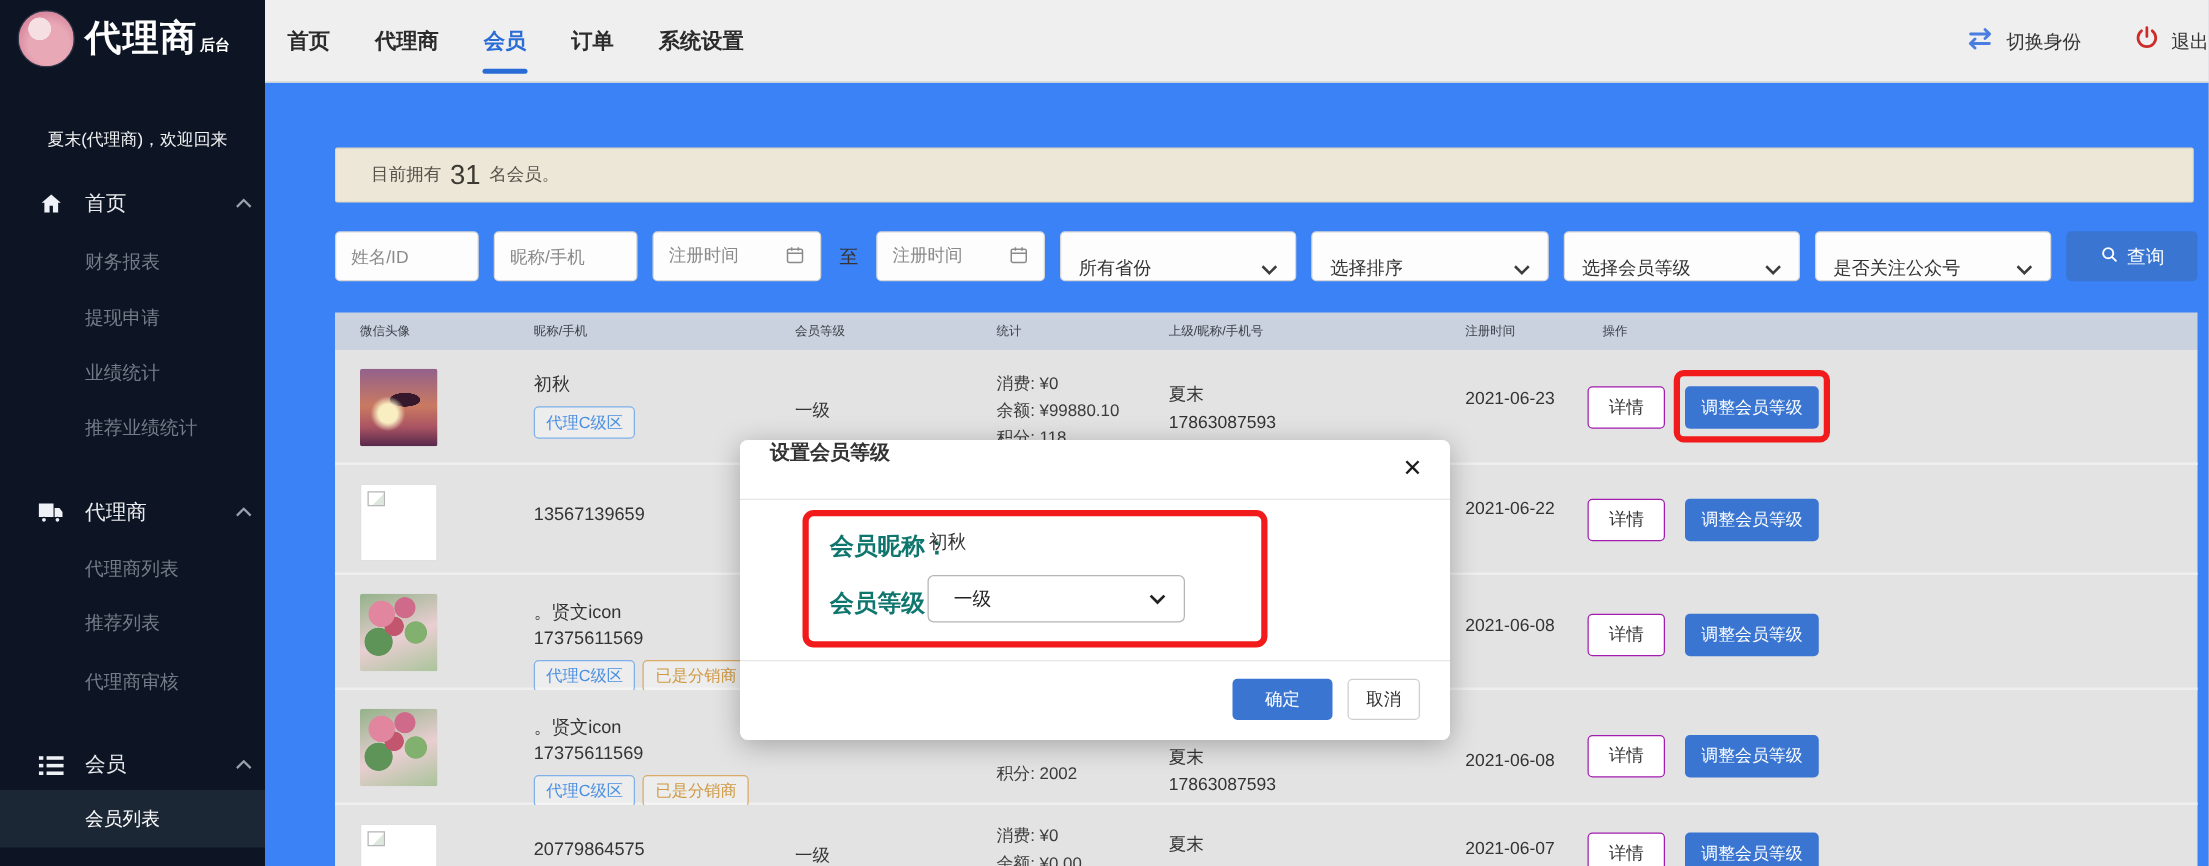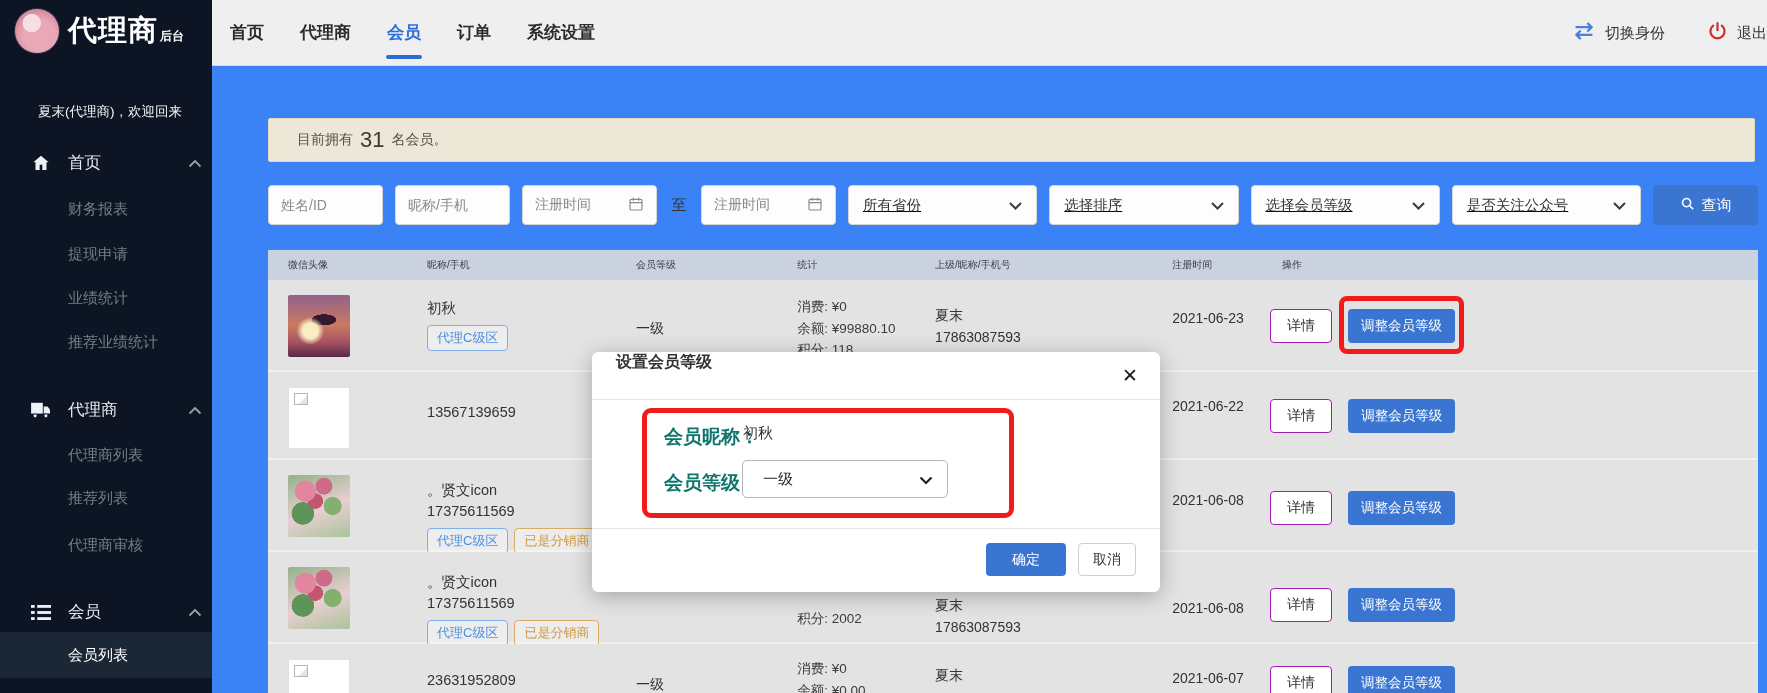--- a/index.html
+++ b/index.html
@@ -40,21 +40,21 @@
   #banner { position:absolute; left:56px; top:52px; width:1487px; height:44px; background:#ece7d7; border:1px solid #e3dabc; border-radius:2px; display:flex; align-items:center; padding-left:28px; color:#56524a; font-size:14px; }
   #banner .count { font-size:22px; color:#3c3a33; margin:0 7px; font-weight:400; }
 
   #filters { position:absolute; left:56px; top:119px; width:1490px; height:40px; display:flex; gap:12px; align-items:center; }
   .f-input { height:40px; background:#fdfdfd; border:1px solid #d7d7d7; border-radius:4px; font-size:14px; color:#333; padding:0 12px; outline:none; }
   .f-input::placeholder { color:#8a8a8a; }
   .w-name { width:115px; } .w-nick { width:115px; }
   .f-date { width:135px; height:40px; background:#fdfdfd; border:1px solid #d7d7d7; border-radius:4px; display:flex; align-items:center; justify-content:space-between; padding:0 12px; cursor:pointer; }
   .f-date span { font-size:14px; color:#8a8a8a; }
   .to-label { font-size:15px; color:#333; width:20px; text-align:center; }
-  .f-select { flex:1; height:40px; background:#fdfdfd; border:1px solid #d7d7d7; border-radius:4px; display:flex; align-items:center; justify-content:space-between; padding:0 14px; cursor:pointer;text-decoration:underline; }
+  .f-select { flex:1; height:40px; background:#fdfdfd; border:1px solid #d7d7d7; border-radius:4px; display:flex; align-items:flex-end; justify-content:space-between; padding:0 14px; cursor:pointer; }
   .f-select span { font-size:14.5px; color:#333; }
   .btn-search { width:105px; height:40px; background:#3a76d1; border:none; border-radius:4px; color:#fff; font-size:15px; display:flex; align-items:center; justify-content:center; gap:7px; cursor:pointer; }
 
   
   #table { position:absolute; left:56px; top:184px; width:1490px; }
   .thead { display:flex; height:30px; background:#c9d2de; align-items:center; }
   .th { font-size:10px; color:#3a3f47; padding-left:20px; }
   .trow { display:flex; background:#e3e3e4; border-bottom:2px solid #efefef; position:relative; }
   .c1 { width:9.33%; } .c2 { width:14.03%; } .c3 { width:10.81%; } .c4 { width:9.26%; }
   .c5 { width:15.91%; } .c6 { width:7.38%; } .c7 { width:33.28%; }
@@ -384,21 +384,21 @@
           <button class="btn-detail">详情</button>
           <button class="btn-adjust">调整会员等级</button>
         </div>
       </div>
 
       <div class="trow" style="height:92px;">
         <div class="td c1">
             <div class="avatar av-blank"></div>
           </div>
         <div class="td c2" style="padding-top:26px;">
-            <div class="nick-line">23631952809</div>
+            <div class="nick-line">20779864575</div>
           </div>
         <div class="td c3" style="padding-top:32px;"><span>一级</span></div>
         <div class="td c4" style="padding-top:14px;">
           <div class="stat-line">消费: ¥0</div>
           <div class="stat-line">余额: ¥0.00</div>
         </div>
         <div class="td c5" style="padding-top:20px;">
             <div class="up-line">夏末</div>
           </div>
         <div class="td c6" style="padding-top:26px;"><span>2021-06-07</span></div>

